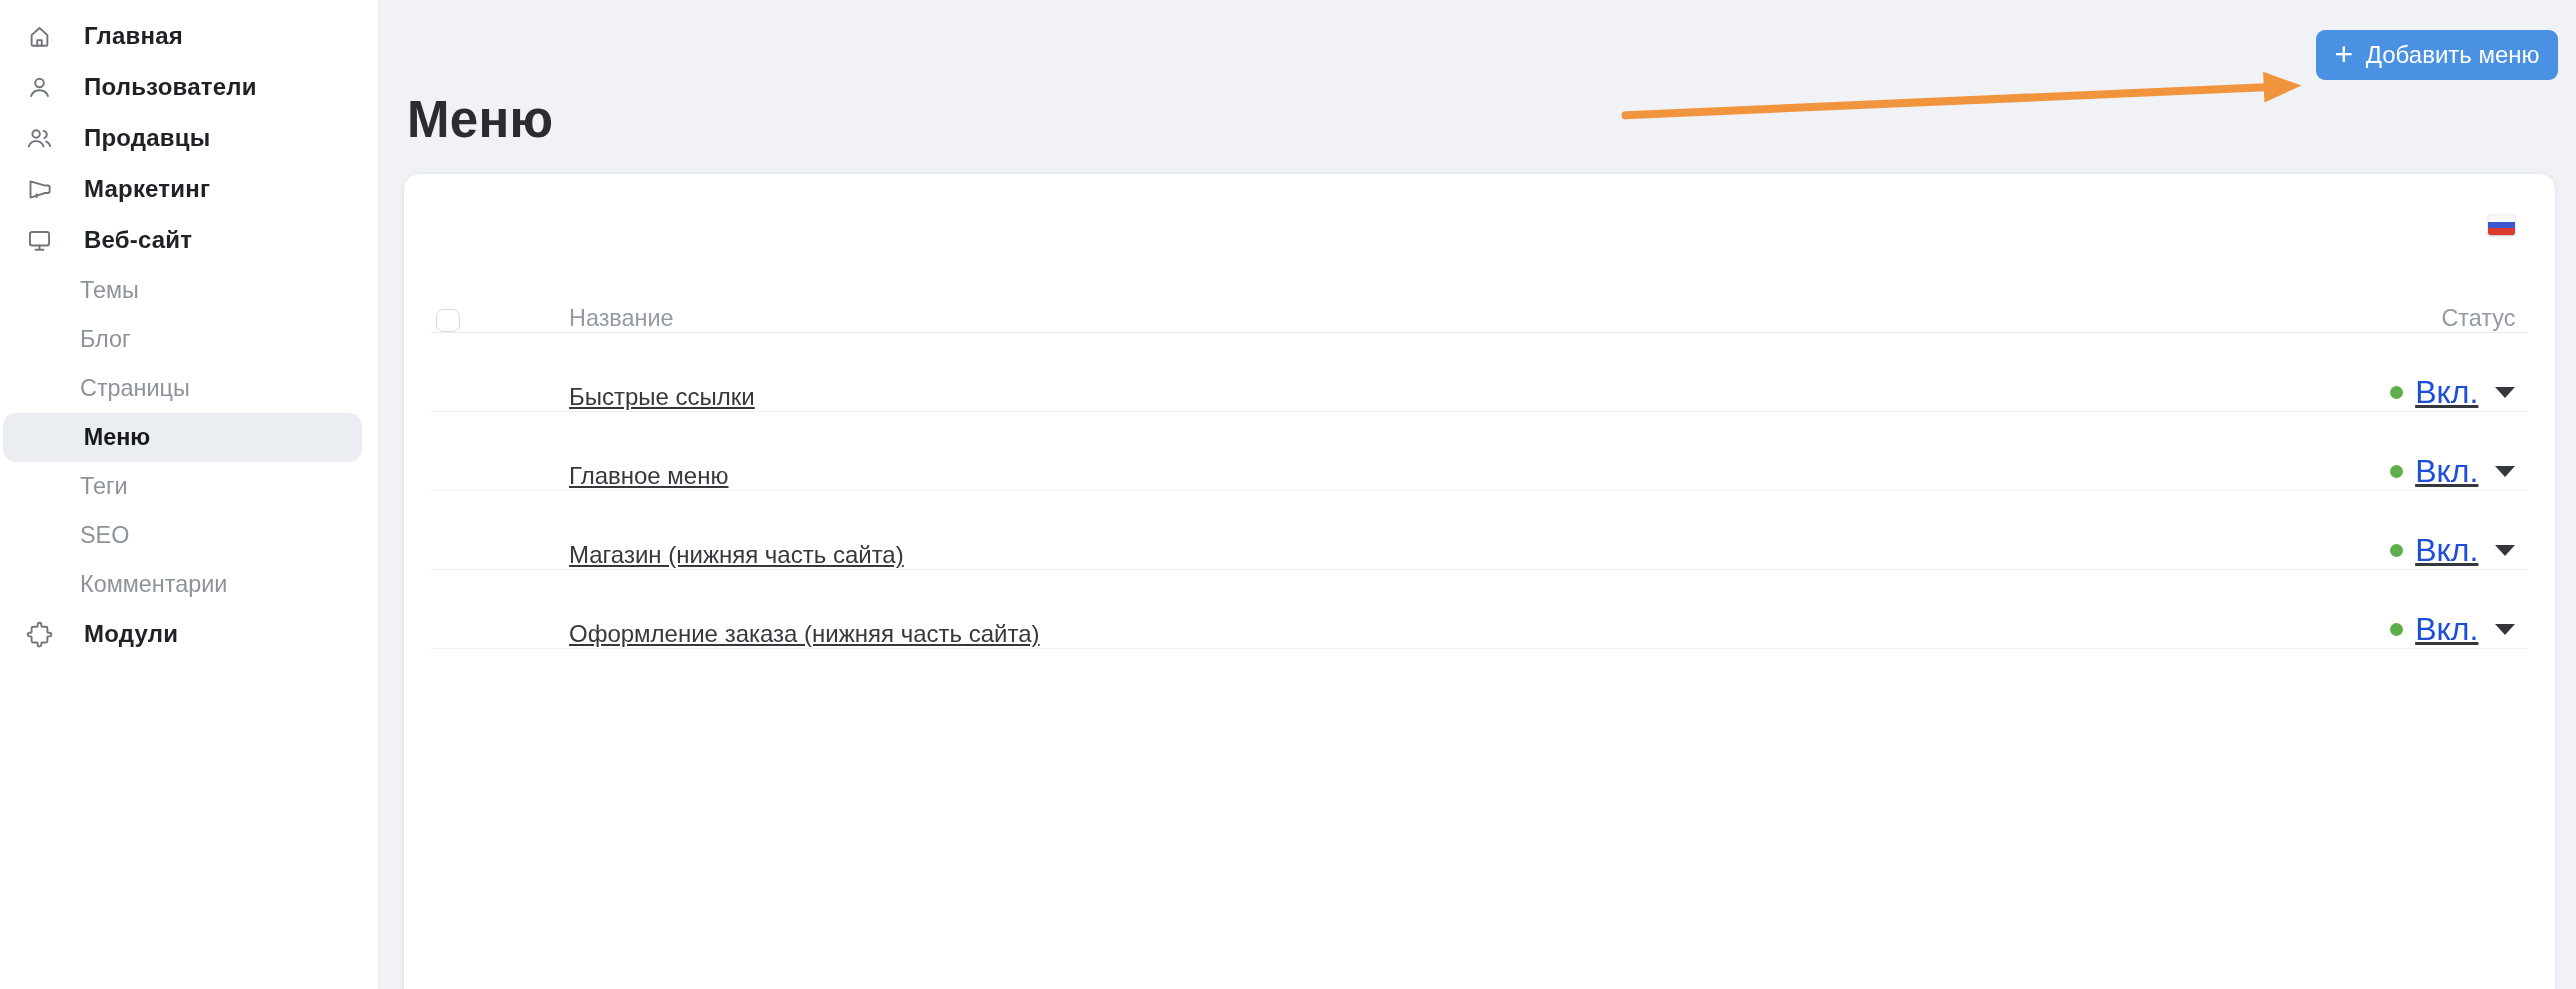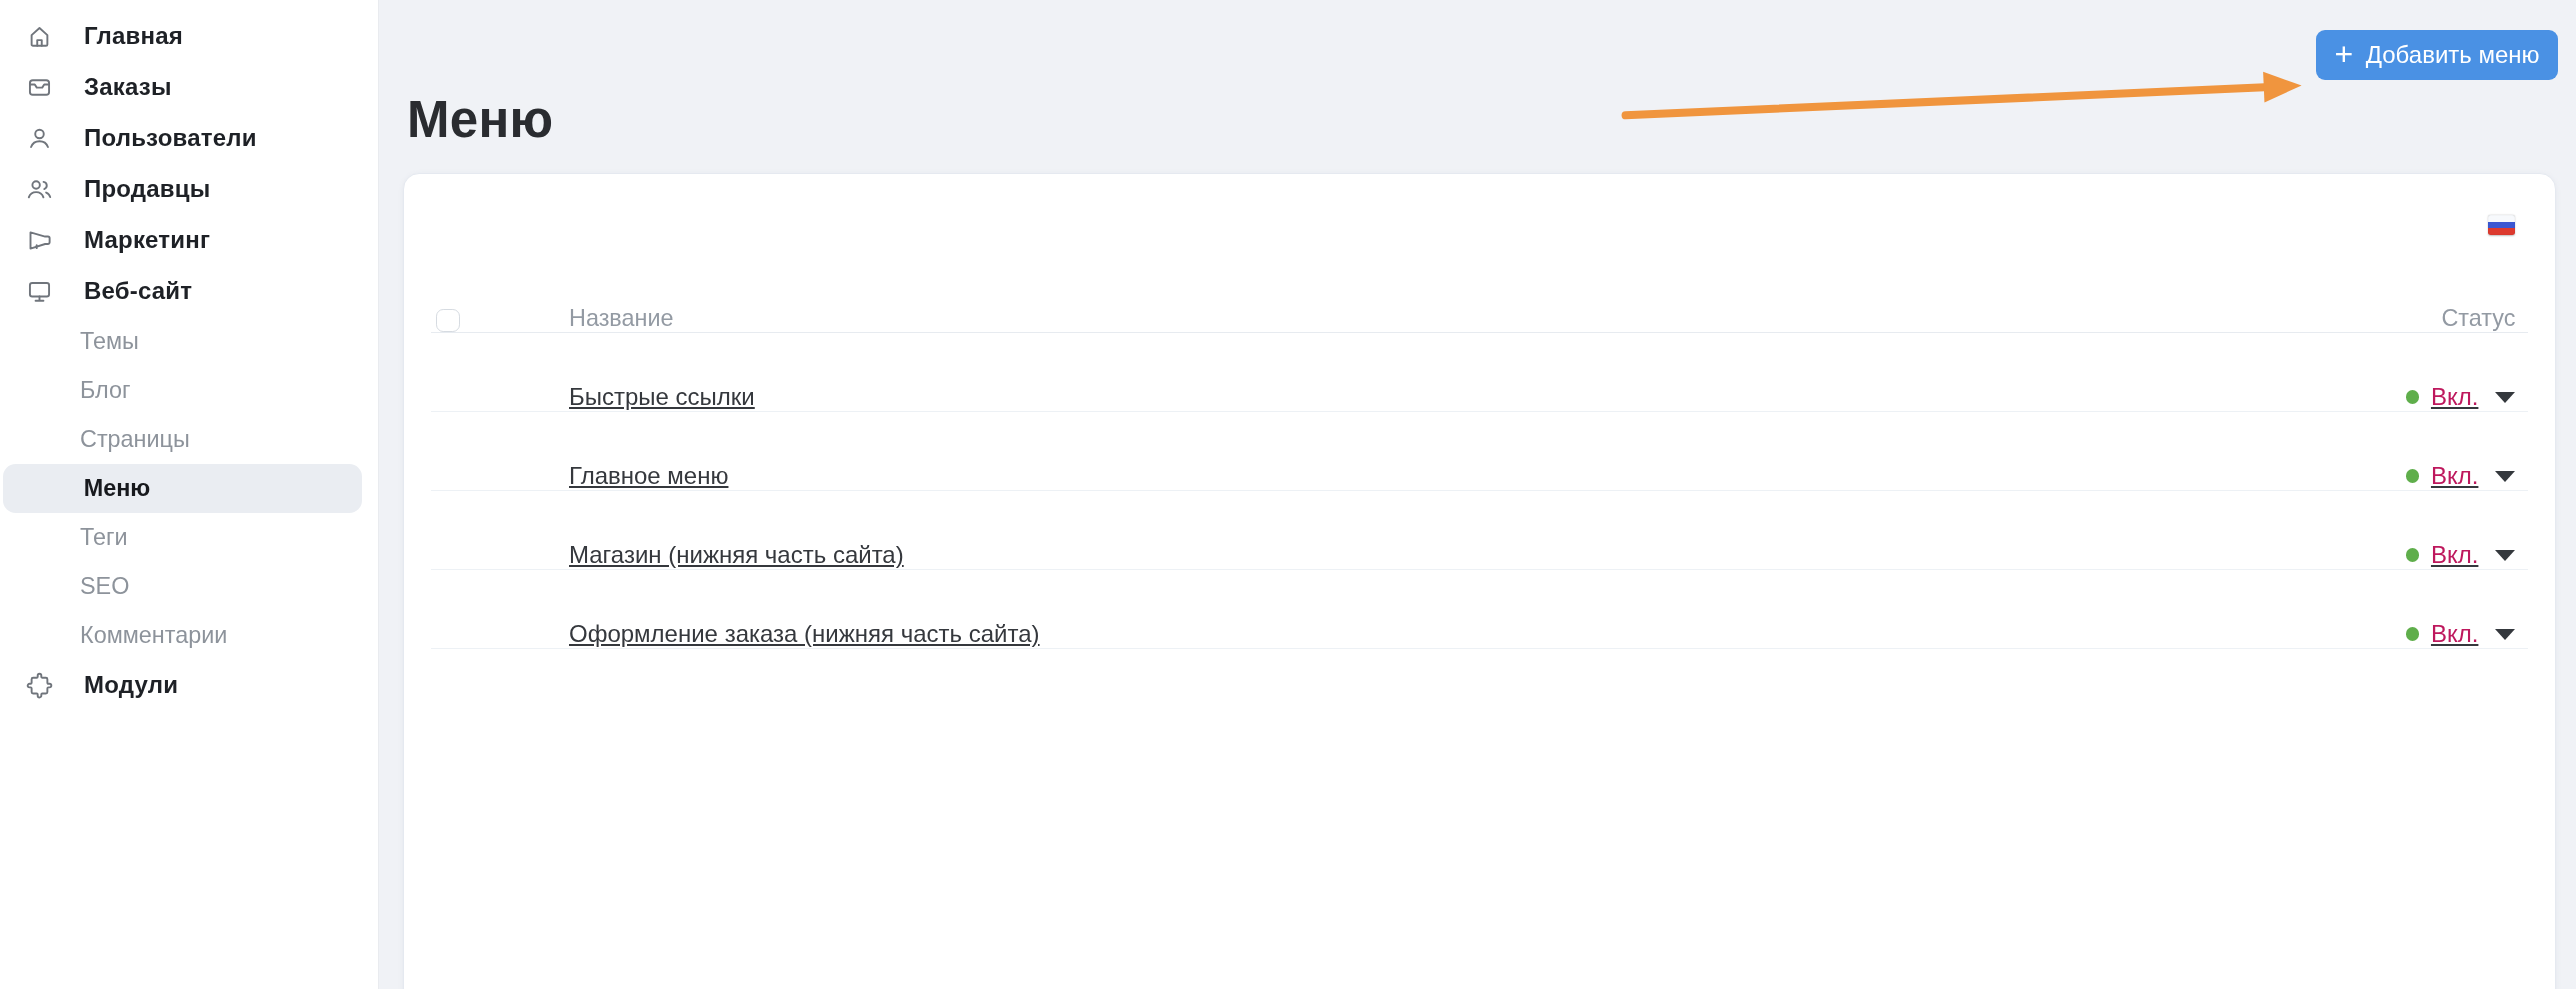--- a/index.html
+++ b/index.html
@@ -74,21 +74,21 @@
   }
   .col-check { width:138px; flex:0 0 138px; padding-left:5.4px; display:flex; align-items:center; }
   .col-name  { flex:1; }
   .col-status{ flex:0 0 auto; display:flex; align-items:center; justify-content:flex-end; padding-right:12.6px; }
   .checkbox {
     width:23.4px; height:23.4px; border:1.8px solid #d6dbe1; border-radius:7.2px;
     background:#fff; cursor:pointer;
   }
   .status-dd { display:flex; align-items:center; cursor:pointer; }
   .status-dot { width:13.5px; height:13.5px; border-radius:50%; background:#5fae4b; margin-right:11.7px; }
-  .status-lbl { color:#be185d; font-size:24px; }
+  .status-lbl { color:#1d4ed8; font-size:32px; }
   .caret-down {
     margin-left:17px; width:0; height:0;
     border-left:10px solid transparent; border-right:10px solid transparent;
     border-top:11.7px solid #34383d;
   }
   svg.oicon { stroke:#70757c; stroke-width:1.7; fill:none; stroke-linecap:round; stroke-linejoin:round; }
 </style>
 </head>
 <body>
 
@@ -97,29 +97,20 @@
   <div class="side-item">
     <span class="icn">
       <svg class="oicon" width="27" height="27" viewBox="0 0 24 24">
           <path d="M5 10.8L12 4.5l7 6.3V19a1.2 1.2 0 0 1-1.2 1.2H6.2A1.2 1.2 0 0 1 5 19v-8.2z"></path>
           <path d="M10 20.2v-5h4v5"></path>
         </svg>
     </span>
     <span class="lbl">Главная</span>
   </div>
 
-  <div class="side-item">
-    <span class="icn">
-      <svg class="oicon" width="27" height="27" viewBox="0 0 24 24">
-          <path d="M3.5 8A2.5 2.5 0 0 1 6 5.5h12A2.5 2.5 0 0 1 20.5 8v8a2.5 2.5 0 0 1-2.5 2.5H6A2.5 2.5 0 0 1 3.5 16V8z"></path>
-          <path d="M3.5 9.3h4.3l1.8 2.8h4.8l1.8-2.8h4.3"></path>
-        </svg>
-    </span>
-    <span class="lbl">Заказы</span>
-  </div>
 
 
   <div class="side-item">
     <span class="icn">
       <svg class="oicon" width="27" height="27" viewBox="0 0 24 24">
           <circle cx="12" cy="8" r="3.8"></circle>
           <path d="M4.5 19.6c1.2-3.4 4-5.2 7.5-5.2s6.3 1.8 7.5 5.2"></path>
         </svg>
     </span>
     <span class="lbl">Пользователи</span>

